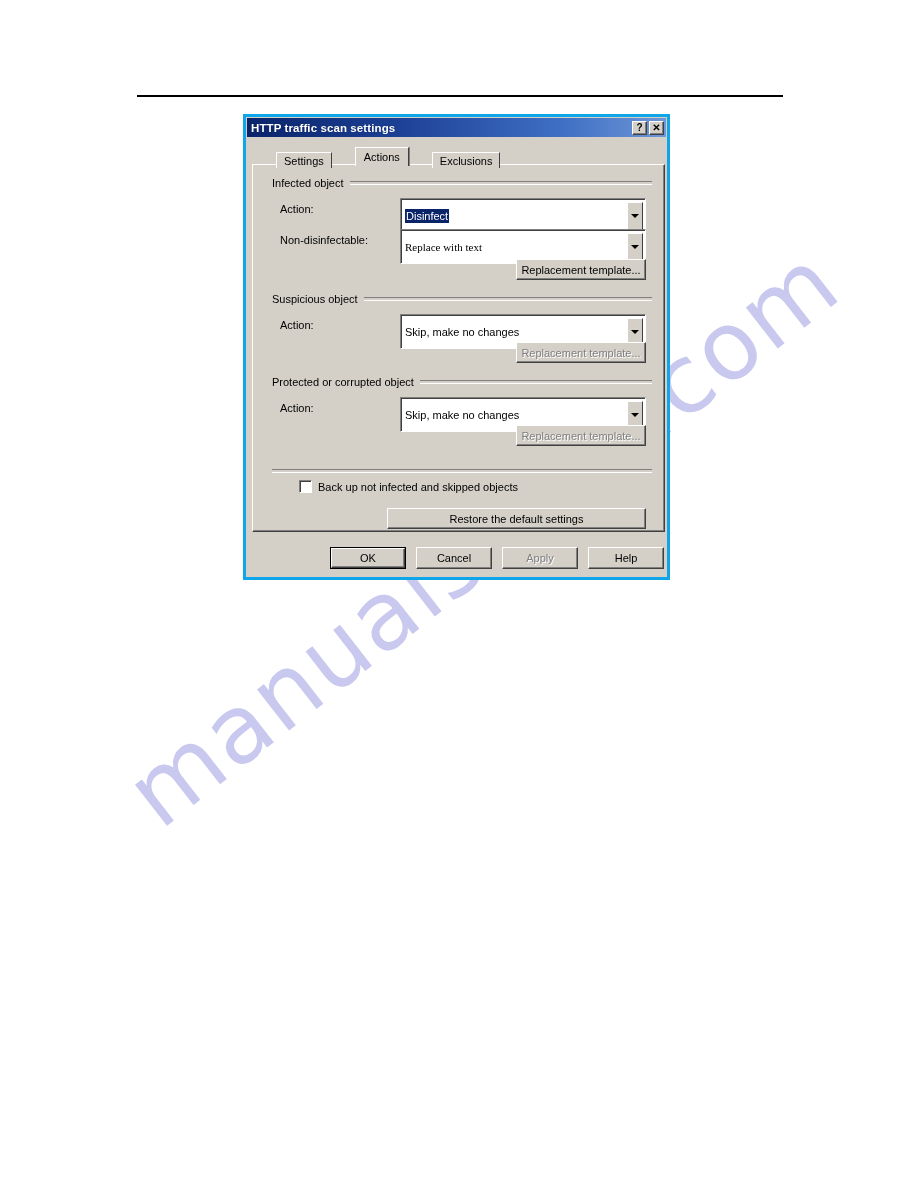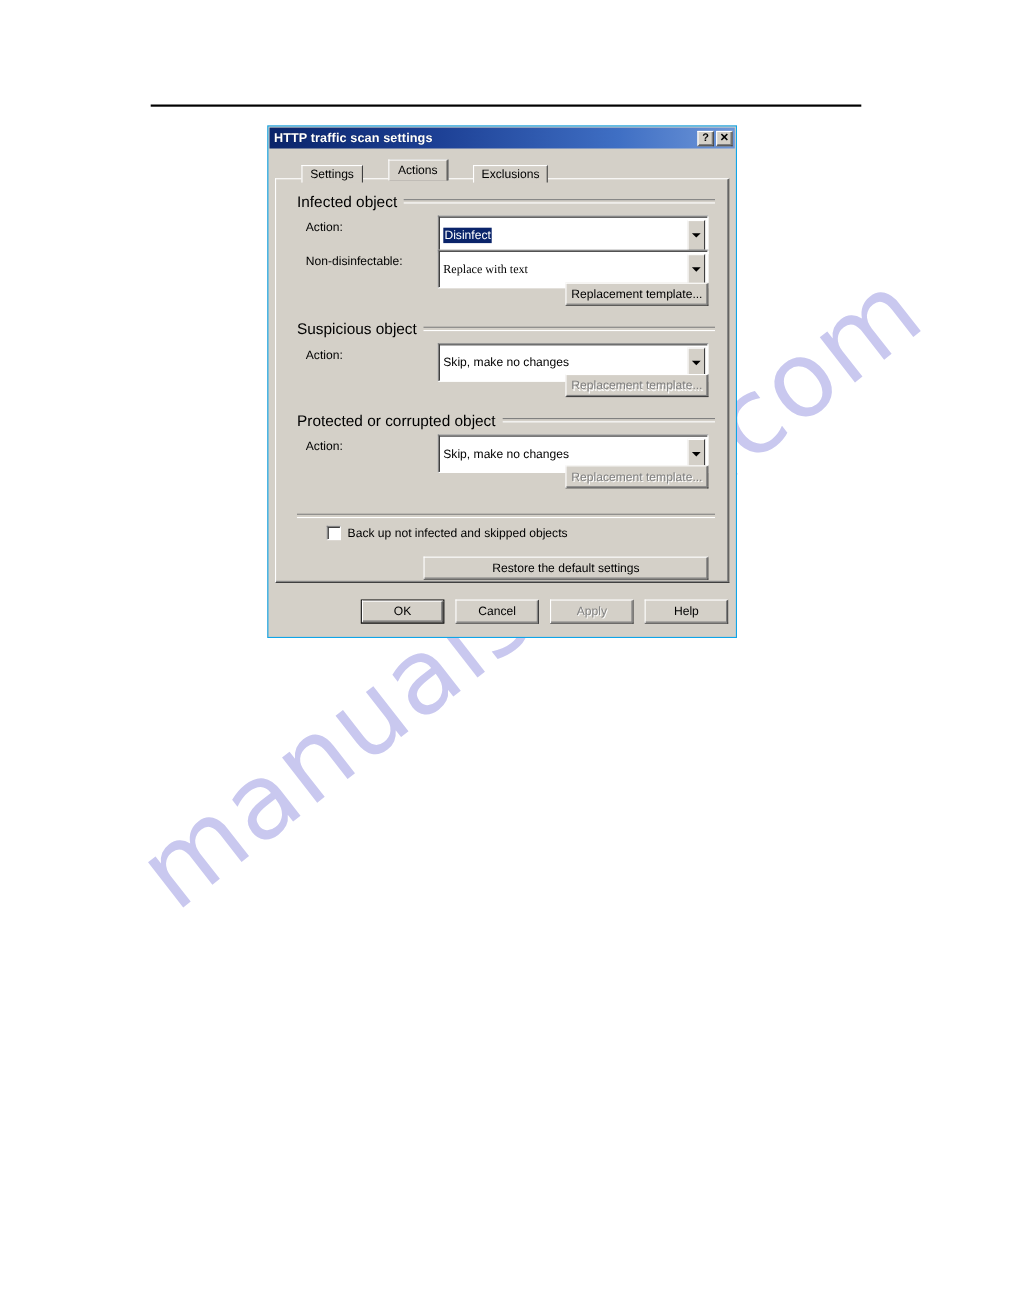--- a/index.html
+++ b/index.html
@@ -53,21 +53,21 @@
   }
 
   
   .dialog {
     position: absolute;
     left: 243px;
     top: 114px;
     width: 427px;
     height: 466px;
     background: #d4d0c8;
-    border: 1px solid #0ea5e9;
+    border: 3px solid #0ea5e9;
     box-sizing: border-box;
     z-index: 10;
     font-size: 11px;
     color: #000000;
   }
 
   .titlebar {
     position: relative;
     height: 19px;
     margin: 1px 1px 0 1px;
@@ -166,21 +166,21 @@
     box-sizing: border-box;
   }
 
   
   .group-head {
     position: absolute;
     left: 19px;
     display: flex;
     align-items: center;
     width: 380px;
-    font-size: 14px;
+    font-size: 11px;
     color: #000000;
   }
   .group-head .label {
     white-space: nowrap;
     padding-right: 6px;
   }
   .group-head .rule {
     flex: 1;
     height: 2px;
     border-top: 1px solid #808080;

